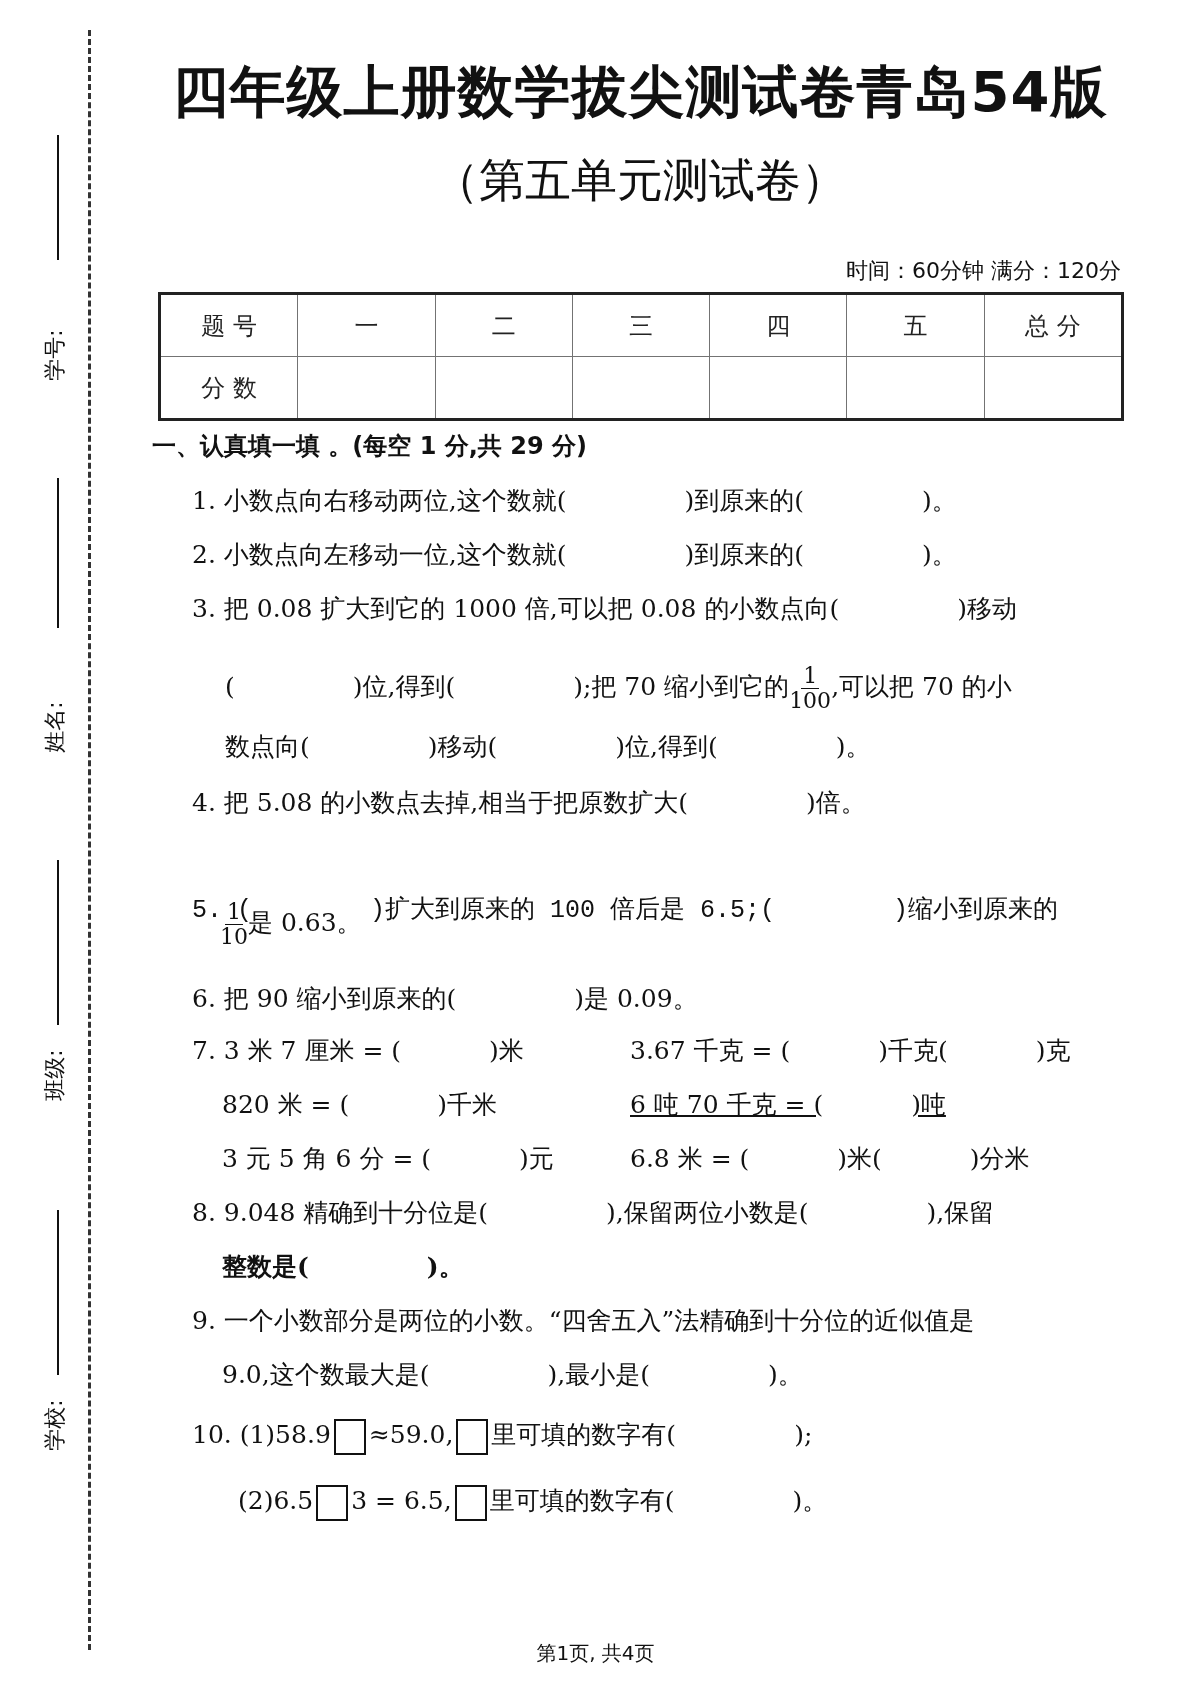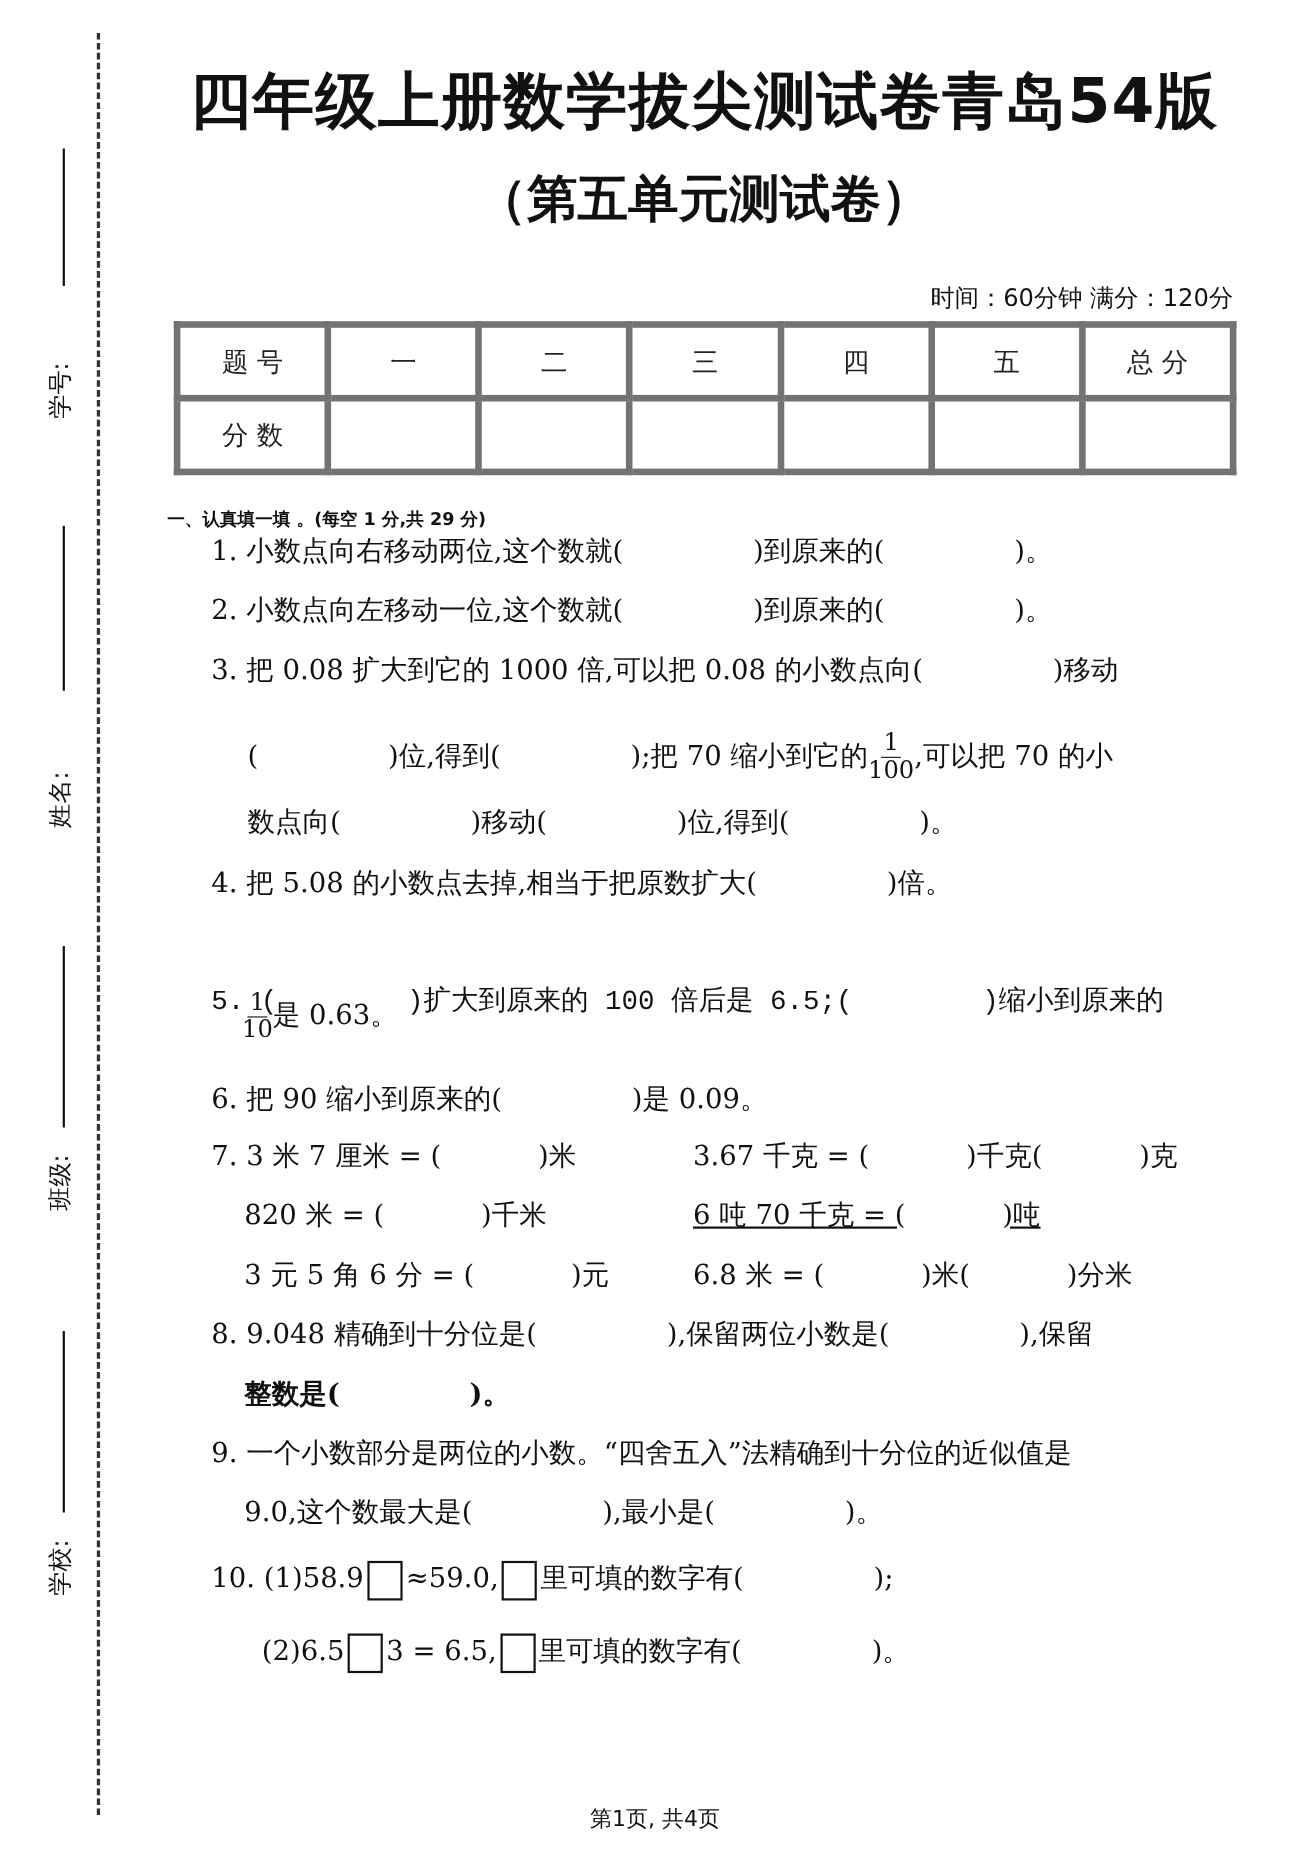--- a/index.html
+++ b/index.html
@@ -18,38 +18,38 @@
     width: 60px; text-align: center;
   }
   .side-underline { position: absolute; left: 57px; width: 0; border-left: 2px solid #111; }
 
   .title {
     position: absolute; left: 150px; top: 55px; width: 980px; text-align: center;
     font-family: "DejaVu Sans", sans-serif; font-weight: bold; font-size: 56px; letter-spacing: 1px;
   }
   .subtitle {
     position: absolute; left: 150px; top: 150px; width: 980px; text-align: center;
-    font-family: "DejaVu Sans", sans-serif; font-weight: bold; font-size: 46px;
+    font-family: "DejaVu Sans", sans-serif; font-weight: normal; font-size: 46px;
   }
   .meta {
     position: absolute; right: 70px; top: 256px; font-family: "DejaVu Sans", sans-serif;
     font-size: 22px;
     text-align: center;
   }
   table.score {
     position: absolute; left: 158px; top: 292px; width: 966px; border-collapse: collapse;
     border: 3px solid #222;
   }
   table.score td {
-    border: 6px solid #737373; text-align: center; font-size: 24px; height: 59px; width: 138px;
+    border: 1px solid #737373; text-align: center; font-size: 24px; height: 59px; width: 138px;
     font-family: "DejaVu Serif", serif; color: #222;
   }
   .section-title {
     position: absolute; left: 152px; top: 430px; font-family: "DejaVu Sans", sans-serif;
-    font-weight: bold; font-size: 16px; margin-top: 32px;
+    font-weight: bold; font-size: 24px;
   }
   .q { position: absolute; font-size: 25px; white-space: nowrap; }
   .blank { display: inline-block; }
   .frac {
     display: inline-flex; flex-direction: column; align-items: center; vertical-align: middle;
     font-size: 22px; line-height: 1.1;
   }
   .frac .num { border-bottom: 1.5px solid #111; padding: 0 2px; }
   .box {
     display: inline-block; width: 28px; height: 32px; border: 2px solid #111; vertical-align: middle;

